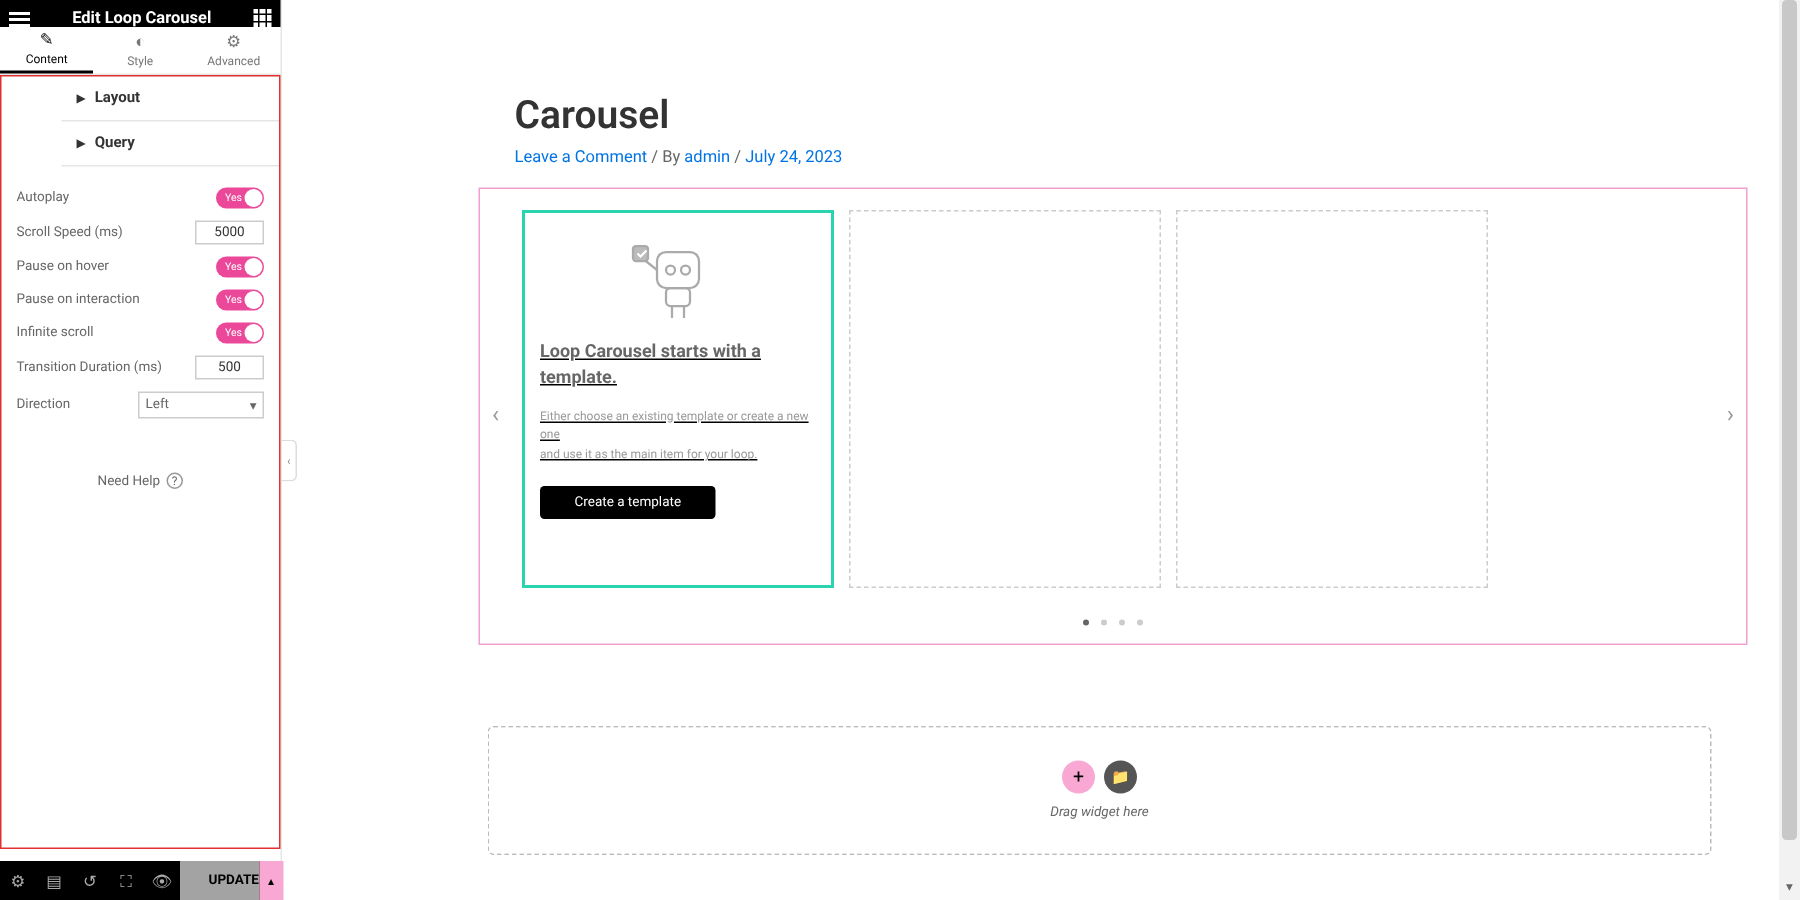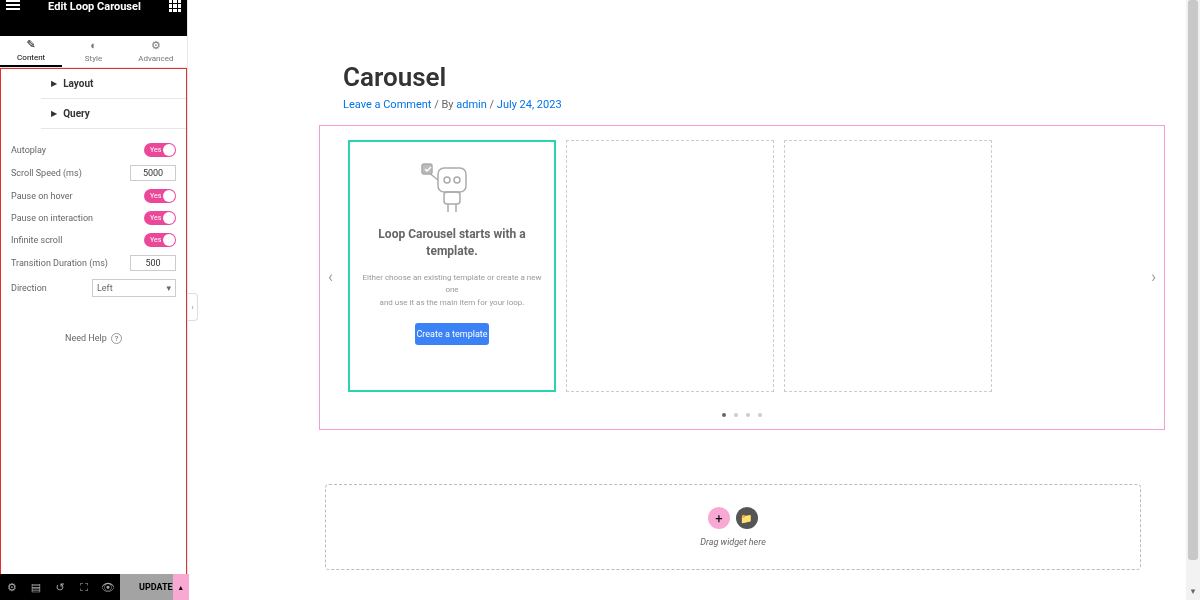--- a/index.html
+++ b/index.html
@@ -1,20 +1,20 @@
 <!DOCTYPE html>
 <html><head>
 <meta charset="utf-8">
 <style>
 * { box-sizing: border-box; margin: 0; padding: 0; font-family: Roboto, Arial, sans-serif; }
 body { background: #fff; width: 1200px; height: 600px; overflow: hidden; position: relative; }
 
 
 .panel { width: 188px; height: 600px; background: #fff; position: absolute; left: 0; top: 0; border-right: 1px solid #e6e6e6; }
-.panel-header { height: 36px; background: #000; color: #fff; display: flex; align-items: flex-start; padding: 0 6px; }
+.panel-header { height: 18px; background: #000; color: #fff; display: flex; align-items: flex-end; padding: 0 6px; }
 .panel-header .hamburger { width: 14px; display: flex; flex-direction: column; gap: 2px; cursor: pointer; }
 .panel-header .hamburger span { height: 2px; background: #fff; }
 .panel-header .title { flex: 1; font-size: 11px; font-weight: 700; text-align: center; }
 .panel-header .grid-icon { width: 12px; height: 12px; display: grid; grid-template-columns: repeat(3,1fr); grid-template-rows: repeat(3,1fr); gap: 1px; cursor: pointer; }
 .panel-header .grid-icon span { background: #fff; }
 
 .tabs { display: flex; height: 32px; border-bottom: 1px solid #e6e6e6; }
 .tab { flex: 1; display: flex; flex-direction: column; align-items: center; justify-content: center; font-size: 8px; color: #777; cursor: pointer; gap: 3px; }
 .tab.active { color: #000; border-bottom: 2px solid #000; }
 .tab-icon { font-size: 11px; line-height: 1; }
@@ -52,26 +52,26 @@
 .meta { margin-left: 30px; font-size: 11px; }
 .meta a { color: #0073e6; text-decoration: none; }
 .meta .sep { color: #666; }
 
 .carousel-wrap { margin: 14px 6px 0 6px; border: 1px solid #f0a0d0; padding: 14px 28px 8px 28px; position: relative; }
 .arrow { position: absolute; top: 50%; transform: translateY(-60%); font-size: 16px; color: #999; cursor: pointer; }
 .arrow.left { left: 8px; }
 .arrow.right { right: 8px; }
 .slides { display: flex; gap: 10px; }
 .slide { width: 208px; height: 252px; border: 1px dashed #ccc; }
-.slide.active { border: 2px solid #2ad4b0; padding: 16px 10px; text-align: center; }
+.slide.active { border: 2px solid #2ad4b0; padding: 16px 10px; text-align: left; text-decoration: underline; }
 .robot { width: 64px; height: 58px; margin: 0 auto 10px auto; position: relative; }
 .robot svg { width: 100%; height: 100%; }
 .slide-title { font-size: 12px; font-weight: 700; color: #666; line-height: 1.4; }
 .slide-desc { font-size: 8px; color: #999; margin: 12px 0; line-height: 1.6; }
-.slide-btn { display: inline-block; background: #3b82f6; color: #fff; font-size: 9px; padding: 6px 1px; border-radius: 3px; cursor: pointer; }
+.slide-btn { display: inline-block; background: #000000; color: #fff; font-size: 9px; padding: 6px 23px; border-radius: 3px; cursor: pointer; }
 .dots { text-align: center; margin-top: 10px; }
 .dots span { display: inline-block; width: 4px; height: 4px; border-radius: 50%; background: #ccc; margin: 0 2px; }
 .dots span.active { background: #666; }
 
 .dropzone { margin: 54px 30px 0 12px; border: 1px dashed #bbb; border-radius: 4px; height: 86px; display: flex; flex-direction: column; align-items: center; justify-content: center; gap: 8px; }
 .drop-icons { display: flex; gap: 6px; }
 .drop-icons .circ { width: 22px; height: 22px; border-radius: 50%; display: flex; align-items: center; justify-content: center; font-size: 13px; cursor: pointer; }
 .drop-icons .plus { background: #f9a8d4; color: #000; }
 .drop-icons .folder { background: #555; color: #fff; font-size: 10px; }
 .drop-text { font-size: 9px; color: #666; font-style: italic; }

